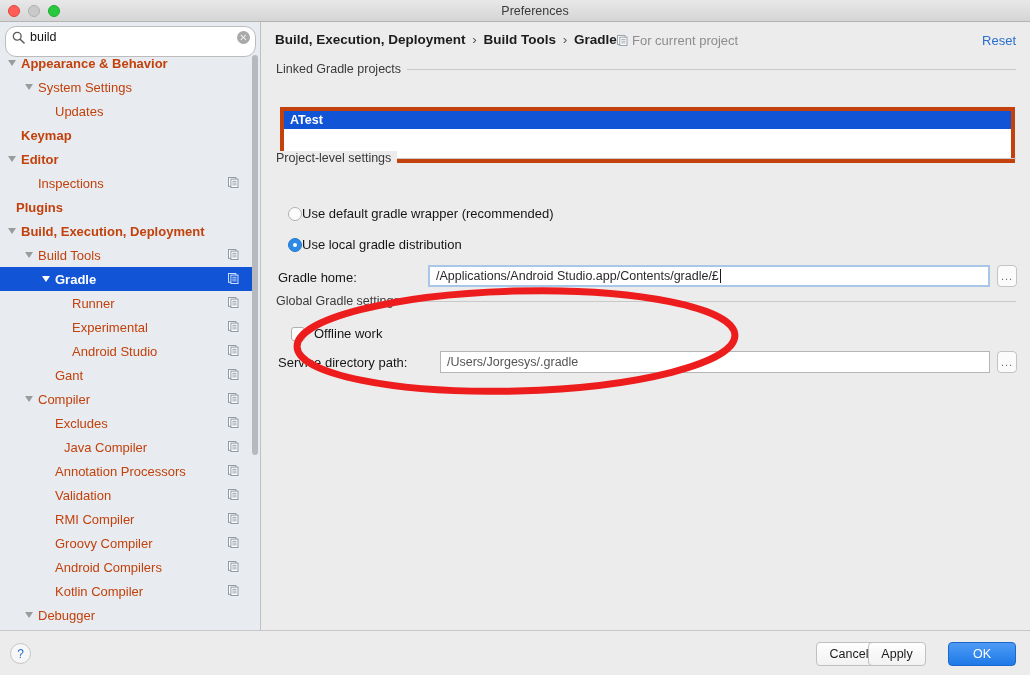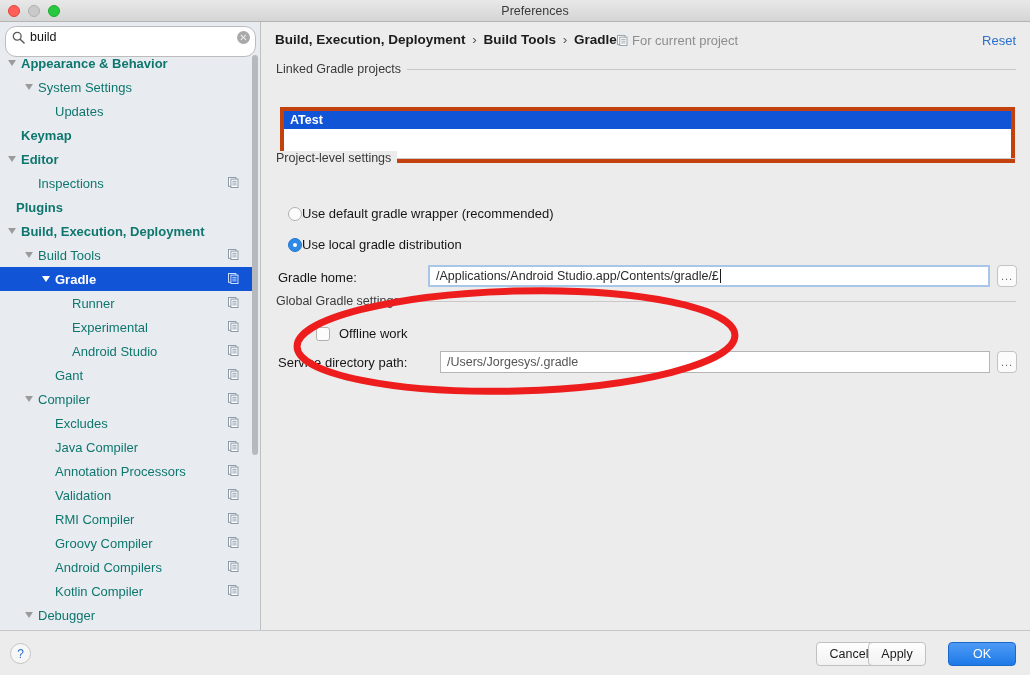--- a/index.html
+++ b/index.html
@@ -74,21 +74,21 @@
 
   .tree {
     position: absolute; top: 29px; left: 0;
     width: 253px; height: 579px;
     overflow: hidden;
   }
   .tree-row {
     position: relative;
     height: 24px;
     display: flex; align-items: center;
-    font-size: 13px; color: #0f766e;
+    font-size: 13px; color: #c2410c;
     white-space: nowrap;
   }
   .tree-row.bold  { font-weight: bold; }
   .tree-row.sel   { background: #1155d6; color: #ffffff; font-weight: bold; }
   .arrow {
     width: 0; height: 0;
     border-left: 4.5px solid transparent;
     border-right: 4.5px solid transparent;
     border-top: 6px solid #9b9b9b;
     margin-right: 5px;
@@ -424,21 +424,21 @@
           <span class="arrow hidden"></span>
           <span>Excludes</span>
           <svg class="node-icon" viewBox="0 0 11 11">
             <rect x="0.5" y="0.5" width="7.3" height="8.8" fill="#ffffff" stroke="#8d99a6" stroke-width="1"></rect>
             <rect x="2.9" y="2.1" width="7.1" height="8.4" fill="#ffffff" stroke="#8d99a6" stroke-width="1"></rect>
             <line x1="4.3" y1="4.3" x2="8.6" y2="4.3" stroke="#8d99a6" stroke-width="0.9"></line>
             <line x1="4.3" y1="6.1" x2="8.6" y2="6.1" stroke="#8d99a6" stroke-width="0.9"></line>
             <line x1="4.3" y1="7.9" x2="8.6" y2="7.9" stroke="#8d99a6" stroke-width="0.9"></line>
           </svg>
         </div>
-        <div class="tree-row" style="padding-left: 42px;">
+        <div class="tree-row" style="padding-left: 42px; margin-left: 9px;">
           <span class="arrow hidden"></span>
           <span>Java Compiler</span>
           <svg class="node-icon" viewBox="0 0 11 11">
             <rect x="0.5" y="0.5" width="7.3" height="8.8" fill="#ffffff" stroke="#8d99a6" stroke-width="1"></rect>
             <rect x="2.9" y="2.1" width="7.1" height="8.4" fill="#ffffff" stroke="#8d99a6" stroke-width="1"></rect>
             <line x1="4.3" y1="4.3" x2="8.6" y2="4.3" stroke="#8d99a6" stroke-width="0.9"></line>
             <line x1="4.3" y1="6.1" x2="8.6" y2="6.1" stroke="#8d99a6" stroke-width="0.9"></line>
             <line x1="4.3" y1="7.9" x2="8.6" y2="7.9" stroke="#8d99a6" stroke-width="0.9"></line>
           </svg>
         </div>
@@ -565,21 +565,21 @@
     <div class="field-label" style="left:16px; top:248px;">Gradle home:</div>
     <div class="text-field focused" style="left:166px; top:243px; width:562px;">
       <span>/Applications/Android Studio.app/Contents/gradle/£</span>
         <span class="caret"></span>
     </div>
     <div class="browse-btn" style="left:735px; top:243px;">...</div>
 
     <div class="group-label" style="left:14px; top:272px;">Global Gradle settings</div>
     <div class="group-line" style="left:130px; top:279px; width:624px;"></div>
 
-    <div class="check-row" style="left:41px; top:304px;margin-left:13px;">
+    <div class="check-row" style="left:16px; top:304px;margin-left:13px;">
       <span class="checkbox"></span>
       <span>Offline work</span>
     </div>
 
     <div class="field-label" style="left:16px; top:333px;">Service directory path:</div>
     <div class="text-field plain" style="left:178px; top:329px; width:550px;">
       <span>/Users/Jorgesys/.gradle</span>
     </div>
     <div class="browse-btn" style="left:735px; top:329px;">...</div>
 

